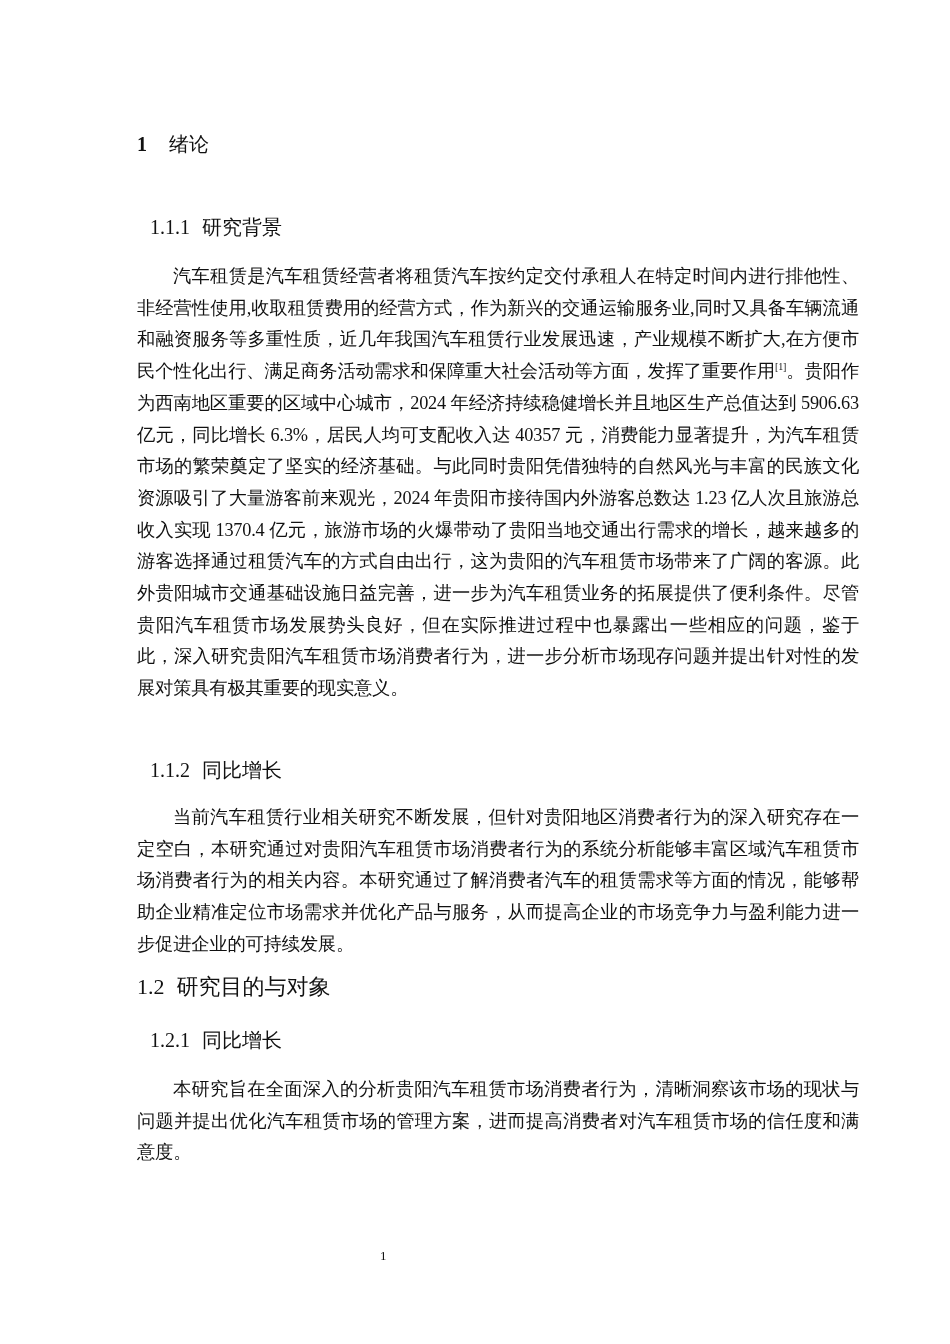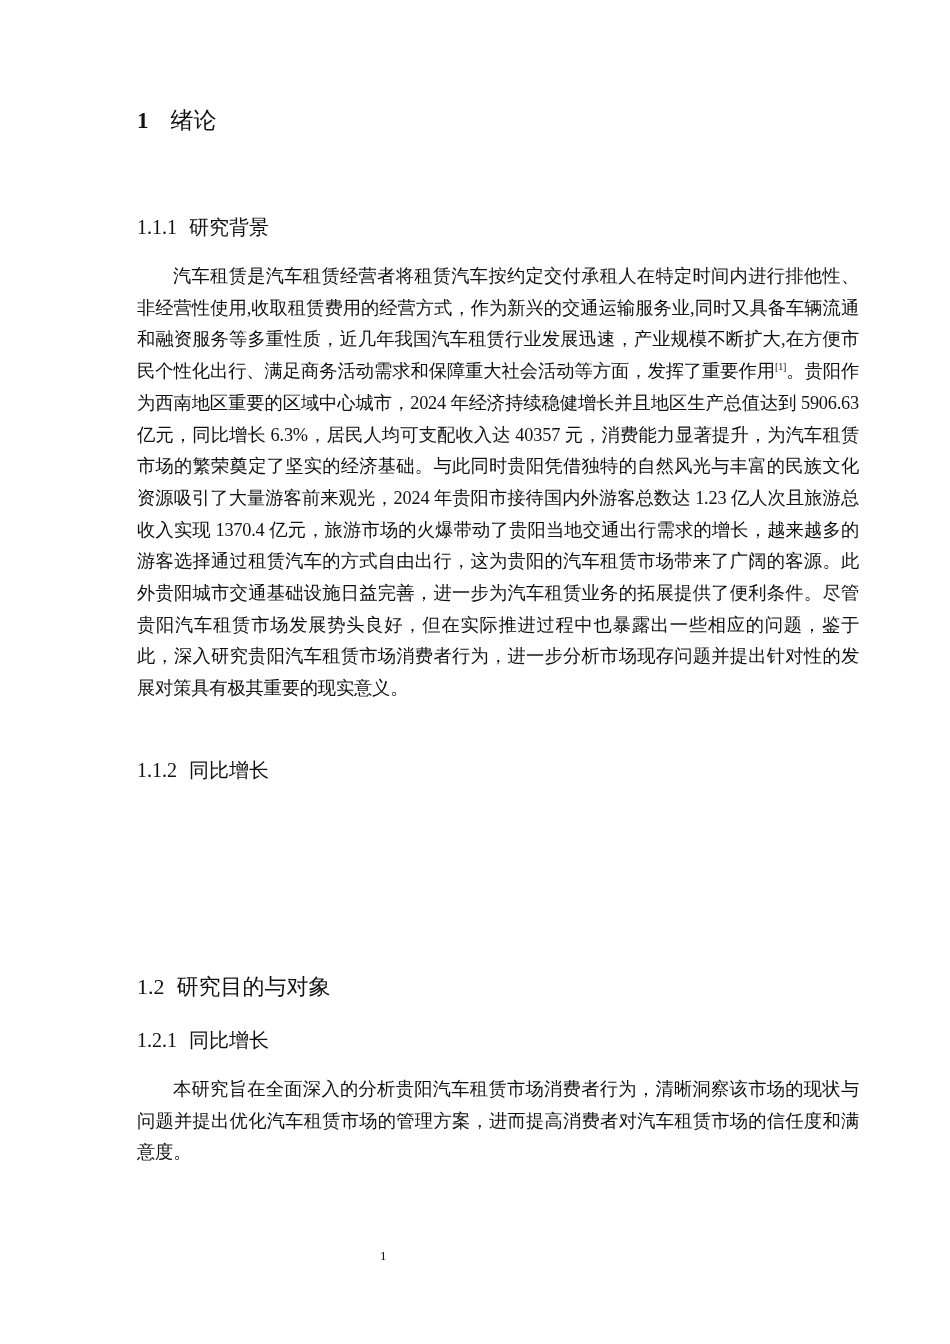--- a/index.html
+++ b/index.html
@@ -1,25 +1,25 @@
 <!DOCTYPE html>
 <html><head>
 <meta charset="utf-8">
 <style>
   html, body { margin: 0; padding: 0; background: #ffffff; }
   body { width: 950px; height: 1344px; position: relative; overflow: hidden;
          font-family: "DejaVu Serif", "Liberation Serif", serif; color: #111; }
   .page { position: absolute; left: 0; top: 0; width: 950px; height: 1344px; background: #fff; }
-  .h1 { position: absolute; left: 137px; top: 104px; font-size: 23px; line-height: 32px;
+  .h1 { position: absolute; left: 137px; top: 128px; font-size: 20px; line-height: 32px;
         font-family: "DejaVu Sans", "Liberation Sans", sans-serif; margin: 0; font-weight: normal; white-space: nowrap; }
   .h1 .num { font-family: "Liberation Serif", serif; font-weight: bold; margin-right: 22px; }
   .h2 { position: absolute; left: 137px; font-size: 22px; line-height: 30px; margin: 0; font-weight: normal;
         font-family: "DejaVu Sans", "Liberation Sans", sans-serif; white-space: nowrap; }
   .h2 .num, .h3 .num { font-family: "Liberation Serif", serif; margin-right: 12px; }
-  .h3 { position: absolute; left: 137px; font-size: 20px; line-height: 28px; margin: 0; font-weight: normal;
+  .h3 { position: absolute; left: 150px; font-size: 20px; line-height: 28px; margin: 0; font-weight: normal;
         font-family: "DejaVu Sans", "Liberation Sans", sans-serif; white-space: nowrap; }
   .para { position: absolute; left: 137px; width: 722px; margin: 0; font-size: 18.3px; line-height: 31.7px;
           text-align: justify; text-indent: 36px; font-family: Liberation Serif, serif; letter-spacing: -0.2px; }
   .para sup { font-size: 10px; line-height: 0; }
   .page-number { position: absolute; left: 380px; top: 1248px; font-size: 13px; font-family: "Liberation Serif", serif; }
 </style>
 </head>
 <body>
 
 <div class="page">
@@ -32,20 +32,21 @@
   <h3 class="h3" style="top:213px;">
     <span class="num">1.1.1</span><span>研究背景</span>
   </h3>
 
   <p class="para" style="top:261px;"><span>汽车租赁是汽车租赁经营者将租赁汽车按约定交付承租人在特定时间内进行排他性、非经营性使用,收取租赁费用的经营方式，作为新兴的交通运输服务业,同时又具备车辆流通和融资服务等多重性质，近几年我国汽车租赁行业发展迅速，产业规模不断扩大,在方便市民个性化出行、满足商务活动需求和保障重大社会活动等方面，发挥了重要作用</span><sup>[1]</sup><span>。贵阳作为西南地区重要的区域中心城市，2024 年经济持续稳健增长并且地区生产总值达到 5906.63 亿元，同比增长 6.3%，居民人均可支配收入达 40357 元，消费能力显著提升，为汽车租赁市场的繁荣奠定了坚实的经济基础。与此同时贵阳凭借独特的自然风光与丰富的民族文化资源吸引了大量游客前来观光，2024 年贵阳市接待国内外游客总数达 1.23 亿人次且旅游总收入实现 1370.4 亿元，旅游市场的火爆带动了贵阳当地交通出行需求的增长，越来越多的游客选择通过租赁汽车的方式自由出行，这为贵阳的汽车租赁市场带来了广阔的客源。此外贵阳城市交通基础设施日益完善，进一步为汽车租赁业务的拓展提供了便利条件。尽管贵阳汽车租赁市场发展势头良好，但在实际推进过程中也暴露出一些相应的问题，鉴于此，深入研究贵阳汽车租赁市场消费者行为，进一步分析市场现存问题并提出针对性的发展对策具有极其重要的现实意义。</span></p>
 
   <h3 class="h3" style="top:756px;">
     <span class="num">1.1.2</span><span>同比增长</span>
   </h3>
 
+  <p class="para" style="top:802px;">当前汽车租赁行业相关研究不断发展，但针对贵阳地区消费者行为的深入研究存在一定空白，本研究通过对贵阳汽车租赁市场消费者行为的系统分析能够丰富区域汽车租赁市场消费者行为的相关内容。本研究通过了解消费者汽车的租赁需求等方面的情况，能够帮助企业精准定位市场需求并优化产品与服务，从而提高企业的市场竞争力与盈利能力进一步促进企业的可持续发展。</p>
 
   <h2 class="h2" style="top:972px;text-align:right;">
     <span class="num">1.2</span><span>研究目的与对象</span>
   </h2>
 
   <h3 class="h3" style="top:1026px;">
     <span class="num">1.2.1</span><span>同比增长</span>
   </h3>
 
   <p class="para" style="top:1074px;">本研究旨在全面深入的分析贵阳汽车租赁市场消费者行为，清晰洞察该市场的现状与问题并提出优化汽车租赁市场的管理方案，进而提高消费者对汽车租赁市场的信任度和满意度。</p>

